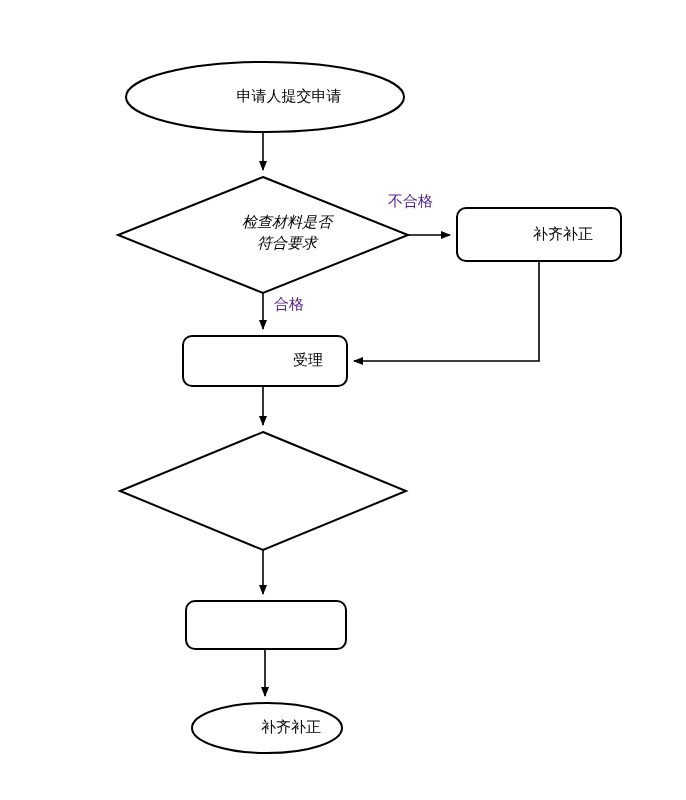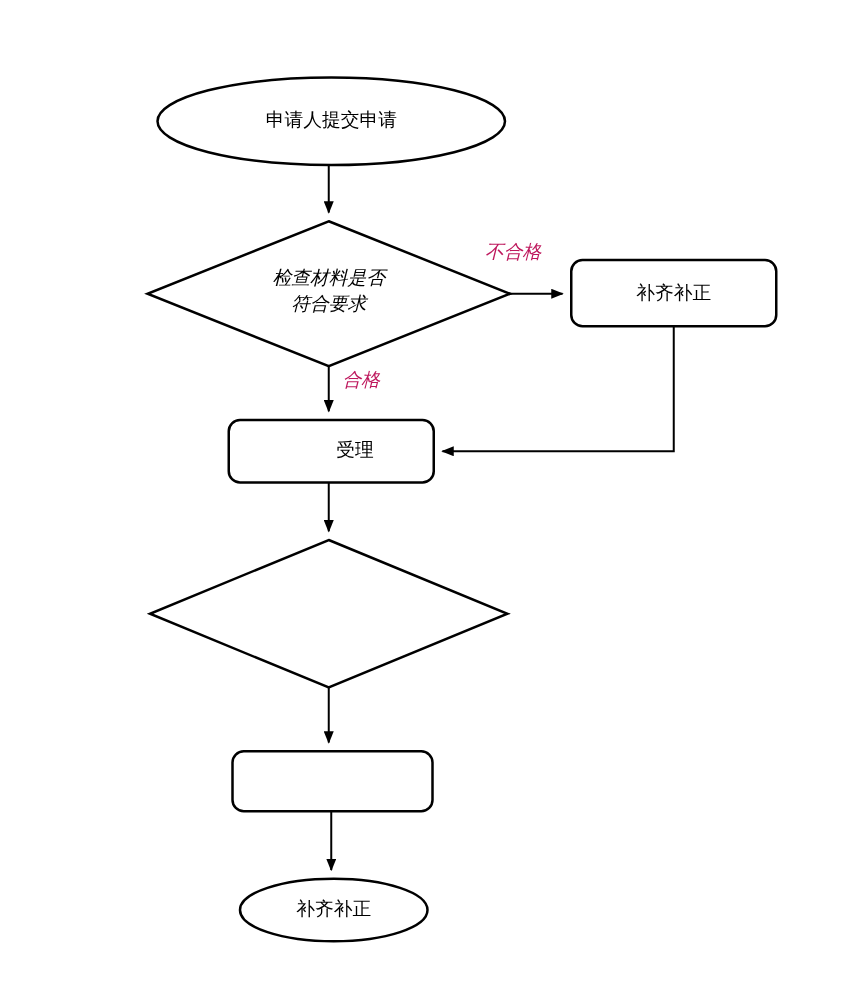--- a/index.html
+++ b/index.html
@@ -41,30 +41,30 @@
   .node-text {
     position: absolute;
     text-align: center;
     color: #000000;
     font-family: "DejaVu Sans", "Liberation Sans", sans-serif;
     font-size: 15px;
     line-height: 21px;
     white-space: pre-line;
     pointer-events: none;
     user-select: none;
+    padding-left: 24px;
   }
   .edge-label {
     position: absolute;
-    color: #be185d;
+    color: #4c1d95;
     font-family: "DejaVu Sans", "Liberation Sans", sans-serif;
     font-size: 15px;
     line-height: 18px;
     white-space: nowrap;
     user-select: none;
-    font-style: italic;
   }
 </style>
 </head>
 <body>
 
 <div id="flow-root">
 
   <svg id="flow-canvas" viewBox="0 0 686 800" xmlns="http://www.w3.org/2000/svg">
     <defs>
       <marker id="arrowhead" markerWidth="10" markerHeight="8" refX="9" refY="4" orient="auto" markerUnits="userSpaceOnUse">

